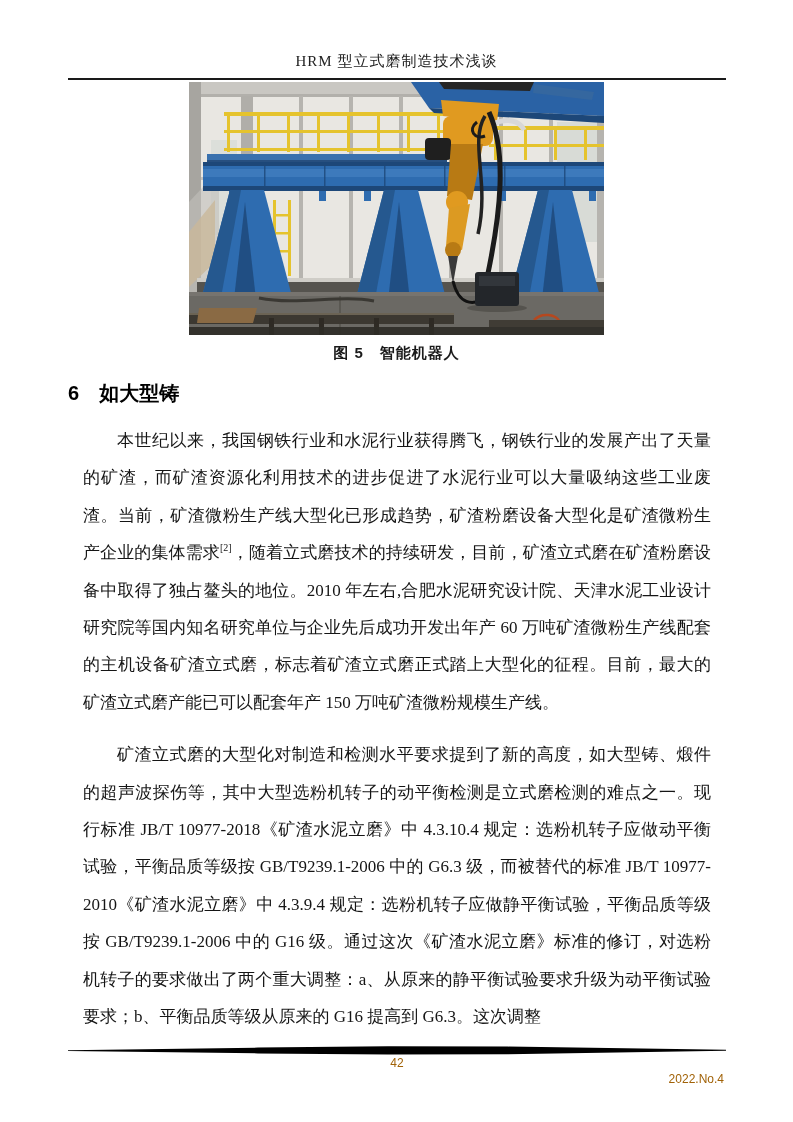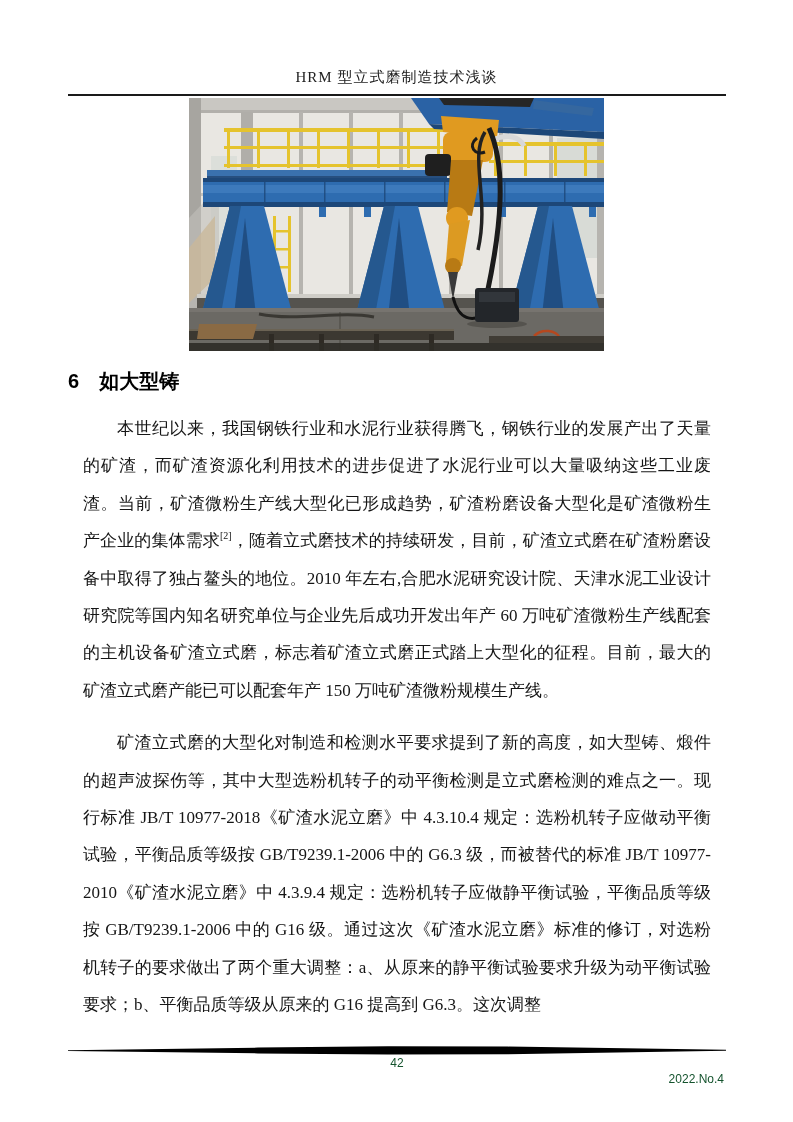--- a/index.html
+++ b/index.html
@@ -13,40 +13,40 @@
     --window-light:#e9e7e2;
     --ink:#1a1a1a;
   }
   html,body{margin:0;padding:0;background:#9a9a9a;}
   .page{
     width:793px;height:1122px;position:relative;background:#ffffff;
     margin:0 auto;overflow:hidden;color:var(--ink);
     font-family:"Liberation Serif","DejaVu Serif",serif;
   }
   .doc-header{
-    padding-top:68px;text-align:center;font-size:15px;letter-spacing:1px;color:#222;
+    padding-top:52px;text-align:center;font-size:15px;letter-spacing:1px;color:#222;
   }
   .header-rule{margin:7px 67px 0 68px;height:2px;background:#1a1a1a;}
   .figure-wrap{margin:2px auto 0;width:415px;}
   .figure-photo{display:block;width:415px;height:253px;}
   .figure-caption{
     text-align:center;font-weight:bold;font-size:15px;margin-top:9px;
     font-family:"Liberation Sans","DejaVu Sans",sans-serif;letter-spacing:1px;
   }
   .section-heading{
     margin:17px 68px 9px 68px;font-family:"Liberation Sans","DejaVu Sans",sans-serif;
     font-weight:bold;font-size:20px;display:flex;align-items:baseline;gap:20px;color:#000;
   }
   .body-text{margin:0 67px 0 68px;font-size:17px;line-height:37.4px;
     text-align:justify;text-justify:inter-character;color:#151515;}
   .para{text-indent:2em;margin:15px;}
   sup.ref{font-size:10px;line-height:0;}
   .footer{position:absolute;left:68px;right:67px;top:1046px;}
   .footer-bar{display:block;width:100%;height:9px;}
-  .footer-meta{position:relative;height:18px;margin-top:1px;font-size:12px;color:#14532d;
+  .footer-meta{position:relative;height:18px;margin-top:1px;font-size:12px;color:#a16207;
     font-family:"Liberation Sans","DejaVu Sans",sans-serif;}
   .page-number{position:absolute;left:0;right:0;text-align:center;}
   .issue{position:absolute;right:2px;top:16px;}
   
   .cb{fill:var(--machine-blue);} .cbd{fill:var(--machine-blue-dark);}
   .cbl{fill:var(--machine-blue-light);} .co{fill:var(--robot-orange);}
   .cod{fill:var(--robot-orange-dark);} .cy{fill:var(--railing-yellow);}
 </style>
 </head>
 <body>
@@ -215,20 +215,21 @@
         <rect x="0" y="233" width="265" height="9" fill="#3c3831"></rect>
         <polygon points="10,226 68,226 64,241 8,241" fill="#8a6a44"></polygon>
         <rect x="80" y="236" width="5" height="17" fill="#2e2a24"></rect>
         <rect x="130" y="236" width="5" height="17" fill="#2e2a24"></rect>
         <rect x="185" y="236" width="5" height="17" fill="#2e2a24"></rect>
         <rect x="240" y="236" width="5" height="17" fill="#2e2a24"></rect>
         <rect x="300" y="238" width="115" height="7" fill="#403c35"></rect>
         <rect x="0" y="245" width="415" height="8" fill="#2f2c27" opacity="0.92"></rect>
       </g>
     </svg>
+    <div class="figure-caption">图 5　智能机器人</div>
   </div>
 
   <div class="section-heading">
     <span>6</span>
     <span>如大型铸</span>
   </div>
 
   <div class="body-text">
     <p class="para"><span>本世纪以来，我国钢铁行业和水泥行业获得腾飞，钢铁行业的发展产出了天量的矿渣，而矿渣资源化利用技术的进步促进了水泥行业可以大量吸纳这些工业废渣。当前，矿渣微粉生产线大型化已形成趋势，矿渣粉磨设备大型化是矿渣微粉生产企业的集体需求</span><sup class="ref">[2]</sup><span>，随着立式磨技术的持续研发，目前，矿渣立式磨在矿渣粉磨设备中取得了独占鳌头的地位。2010 年左右,合肥水泥研究设计院、天津水泥工业设计研究院等国内知名研究单位与企业先后成功开发出年产 60 万吨矿渣微粉生产线配套的主机设备矿渣立式磨，标志着矿渣立式磨正式踏上大型化的征程。目前，最大的矿渣立式磨产能已可以配套年产 150 万吨矿渣微粉规模生产线。</span></p>
     <p class="para">矿渣立式磨的大型化对制造和检测水平要求提到了新的高度，如大型铸、煅件的超声波探伤等，其中大型选粉机转子的动平衡检测是立式磨检测的难点之一。现行标准 JB/T 10977-2018《矿渣水泥立磨》中 4.3.10.4 规定：选粉机转子应做动平衡试验，平衡品质等级按 GB/T9239.1-2006 中的 G6.3 级，而被替代的标准 JB/T 10977-2010《矿渣水泥立磨》中 4.3.9.4 规定：选粉机转子应做静平衡试验，平衡品质等级按 GB/T9239.1-2006 中的 G16 级。通过这次《矿渣水泥立磨》标准的修订，对选粉机转子的要求做出了两个重大调整：a、从原来的静平衡试验要求升级为动平衡试验要求；b、平衡品质等级从原来的 G16 提高到 G6.3。这次调整</p>

